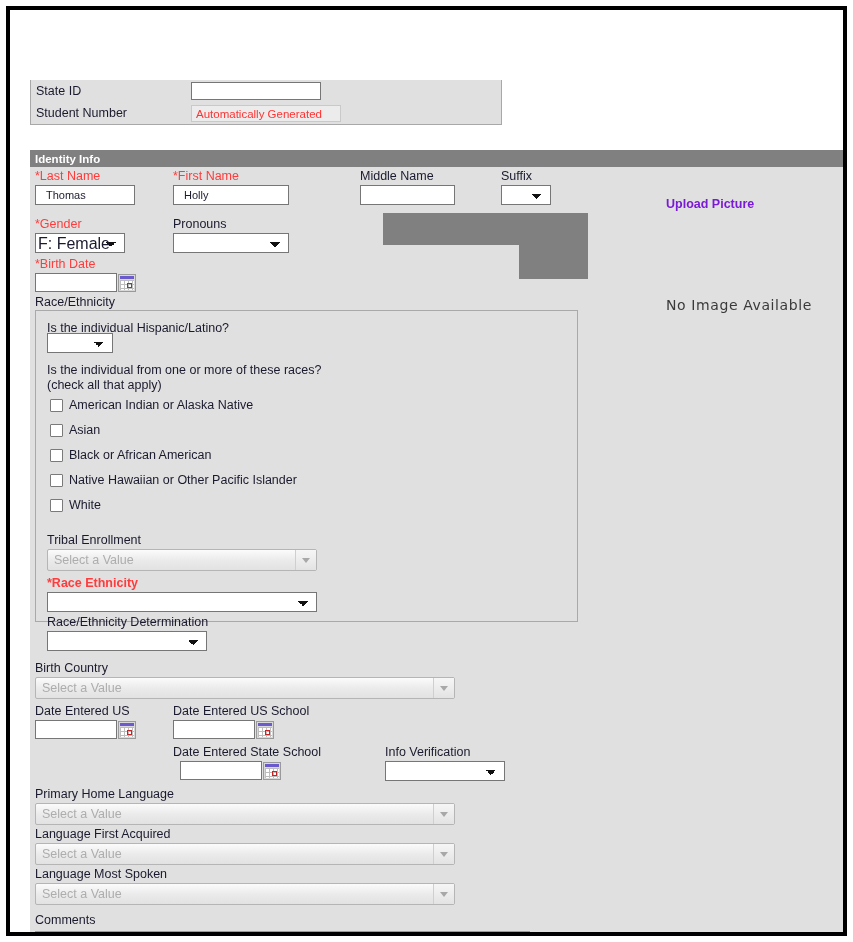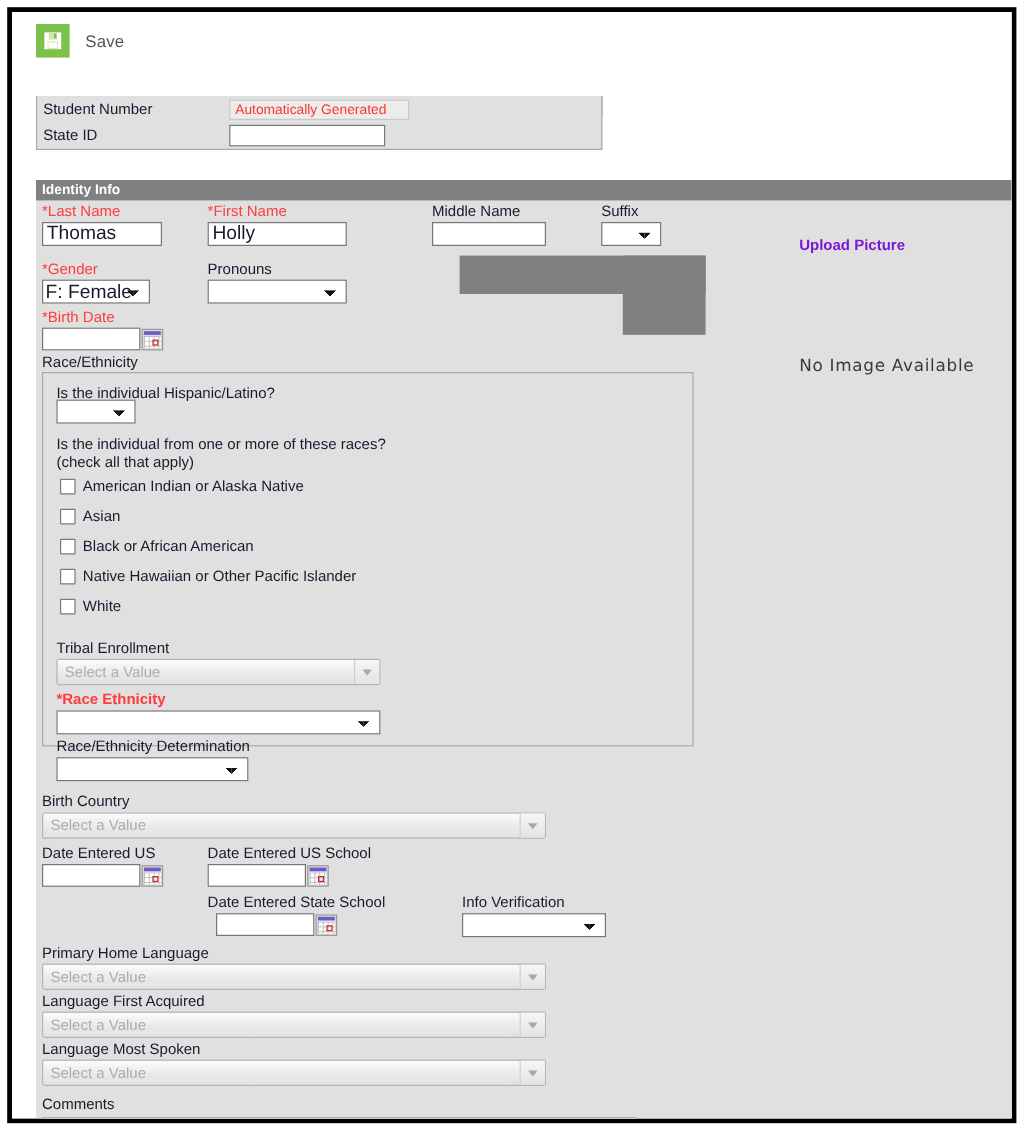--- a/index.html
+++ b/index.html
@@ -111,22 +111,22 @@
     padding-left: 4px;
     box-sizing: border-box;
   }
   .txt-field {
     width: 130px;
     height: 18px;
     background: #ffffff;
     border: 1px solid #767676;
     box-sizing: border-box;
     font-family: "Liberation Sans", sans-serif;
-    font-size: 16px;
-    padding: 0 3px;
+    font-size: 11px;
+    padding: 0 10px;
     color: #1a1a2e;
   }
 
   
   .identity-info {
     position: absolute;
     left: 20px;
     top: 140px;
     width: 813px;
     height: 782px;
@@ -302,45 +302,32 @@
     white-space: nowrap;
     font-family: "DejaVu Sans", sans-serif;
   }
 </style>
 </head>
 <body>
 
 <div class="frame">
 <div class="page">
 
-  <div class="toolbar">
-    <div class="save-btn">
-      <span class="save-icon">
-        <svg width="16" height="16" viewBox="0 0 16 16">
-          <rect x="1" y="1" width="14" height="14" fill="#ffffff"></rect>
-          <rect x="4.5" y="1.5" width="7" height="5.5" fill="#cfe8a8"></rect>
-          <rect x="9" y="2" width="2" height="4" fill="#7cc14b"></rect>
-          <rect x="4" y="9" width="8" height="5.5" fill="#ffffff" stroke="#cfe8a8" stroke-width="0.8"></rect>
-        </svg>
-      </span>
-      <span class="save-label">Save</span>
-    </div>
-  </div>
 
   <div class="abs" style="left:20px;top:70px;width:472px;">
     <div class="sec-head">Person Info</div>
   </div>
   <div class="person-info">
     <div class="pi-row">
+      <span class="pi-label">State ID</span>
+      <input class="txt-field" type="text" value="" style="">
+    </div>
+    <div class="pi-row">
       <span class="pi-label">Student Number</span>
       <span class="ro-field">Automatically Generated</span>
-    </div>
-    <div class="pi-row">
-      <span class="pi-label">State ID</span>
-      <input class="txt-field" type="text" value="" style="">
     </div>
   </div>
 
   <div class="identity-info">
     <div class="sec-head">Identity Info</div>
 
     <div class="ii-body">
 
       <span class="lbl req" style="left:5px;  top:2px;">*Last Name</span>
       <span class="lbl req" style="left:143px;top:2px;">*First Name</span>

